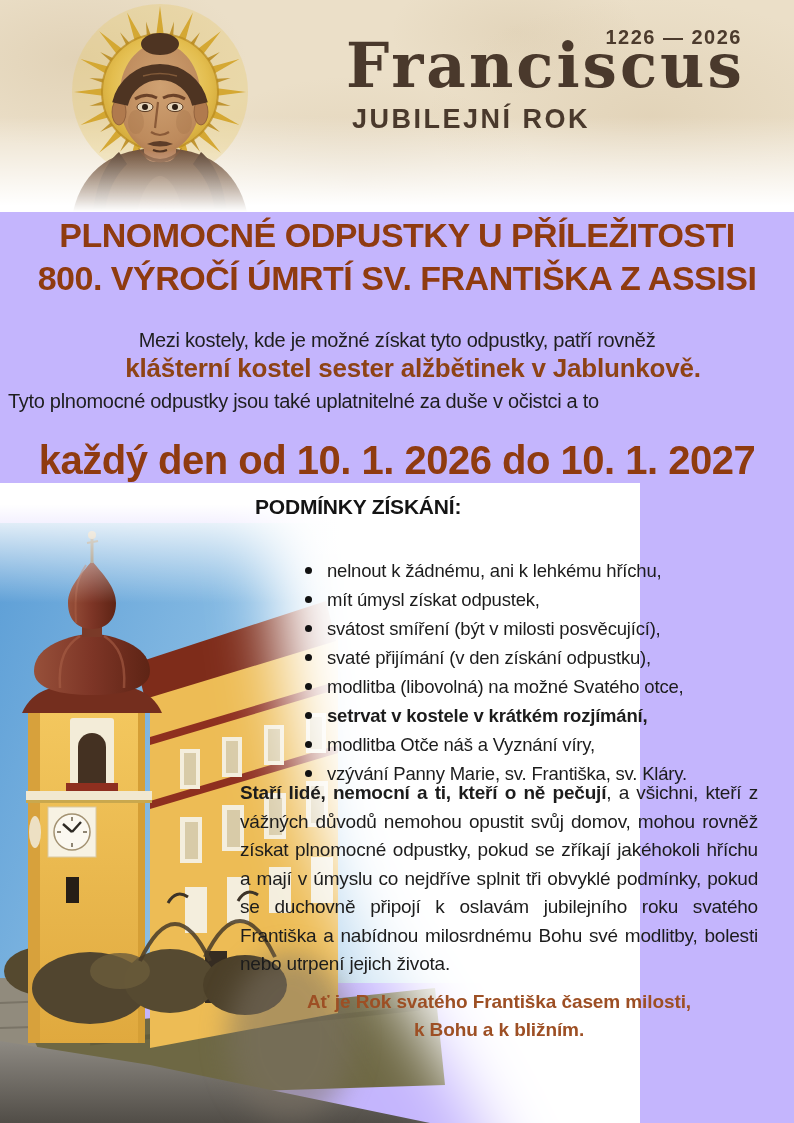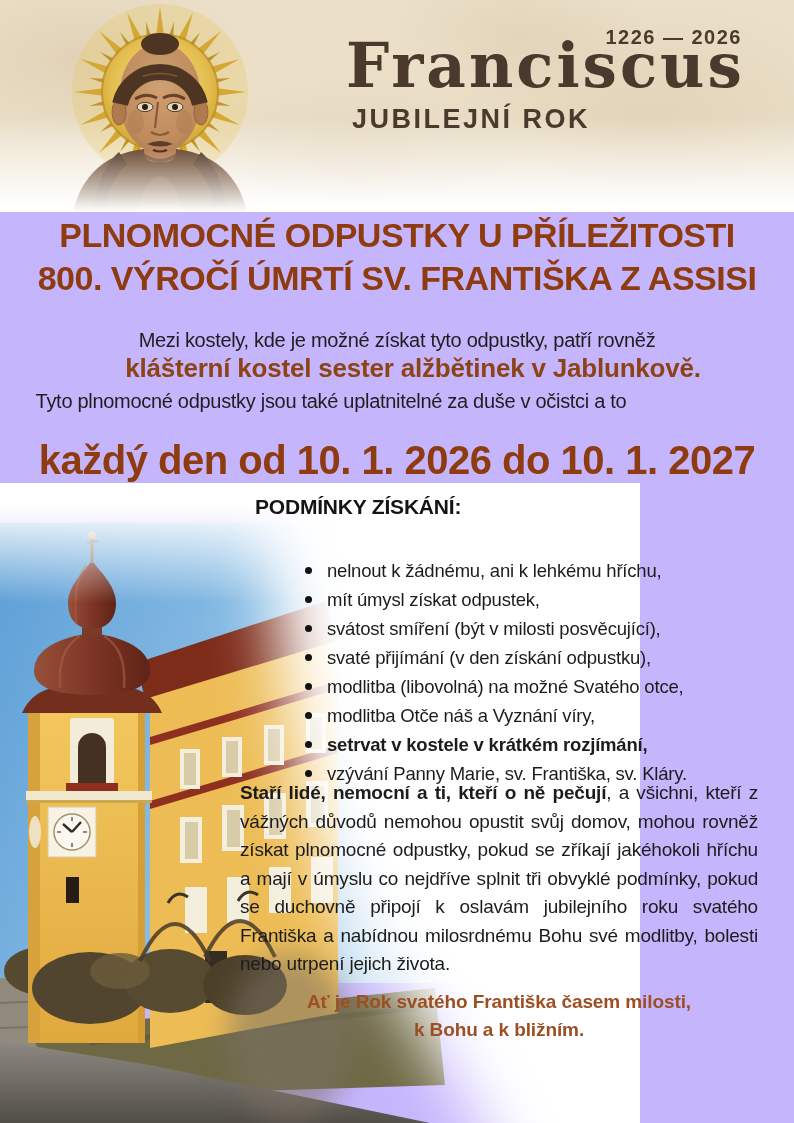--- a/index.html
+++ b/index.html
@@ -35,21 +35,21 @@
   
   .church-wrap{position:absolute;left:0;top:483px;width:640px;height:640px;z-index:1;}
   
   .txt{position:absolute;z-index:3;}
   .title{
     left:0;top:214px;width:794px;text-align:center;
     font-size:34px;line-height:43px;font-weight:bold;letter-spacing:-0.5px;color:#8f3b10;
   }
   .intro1{left:0;top:329px;width:794px;text-align:center;font-size:20px;letter-spacing:-0.3px;color:#1e1e1e;}
   .intro2{left:0;top:353px;width:794px;text-align:center;font-size:26px;font-weight:bold;letter-spacing:-0.2px;color:#8e4316;padding-left:16px;}
-  .intro3{left:0;top:390px;width:662px;text-align:center;font-size:20px;letter-spacing:-0.3px;color:#1e1e1e;}
+  .intro3{left:0;top:390px;width:662px;text-align:left;font-size:20px;letter-spacing:-0.3px;color:#1e1e1e;padding-left:8px;}
   .date-line{
     left:0;top:438px;width:794px;text-align:center;
     font-size:40px;font-weight:bold;letter-spacing:-0.5px;color:#8f3b10;
   }
   .cond-head{left:255px;top:495px;font-size:21px;font-weight:bold;letter-spacing:-0.2px;color:#141414;}
   .cond-list{left:301px;top:552px;width:460px;list-style:none;margin:4px;padding:0;}
   .cond-list li{display:flex;align-items:flex-start;font-size:18.5px;line-height:29px;letter-spacing:-0.2px;color:#1c1c1c;}
   .cond-list .dot{flex:0 0 auto;width:7px;height:7px;margin:11px 15px 0 0;border-radius:50%;background:#111;}
   .cond-list .bold{font-weight:bold;}
   .paragraph{
@@ -314,25 +314,25 @@
       <li>
         <span class="dot"></span>
         <span>svaté přijímání (v den získání odpustku),</span>
       </li>
       <li>
         <span class="dot"></span>
         <span>modlitba (libovolná) na možné Svatého otce,</span>
       </li>
       <li>
         <span class="dot"></span>
+        <span class="bold">setrvat v kostele v krátkém rozjímání,</span>
+      </li>
+      <li>
+        <span class="dot"></span>
         <span>modlitba Otče náš a Vyznání víry,</span>
-      </li>
-      <li>
-        <span class="dot"></span>
-        <span class="bold">setrvat v kostele v krátkém rozjímání,</span>
       </li>
       <li>
         <span class="dot"></span>
         <span>vzývání Panny Marie, sv. Františka, sv. Kláry.</span>
       </li>
     </ul>
 
   <div class="txt paragraph"><b>Staří lidé, nemocní a ti, kteří o ně pečují</b><span>, a všichni, kteří z vážných důvodů nemohou opustit svůj domov, mohou rovněž získat plnomocné odpustky, pokud se zříkají jakéhokoli hříchu a mají v úmyslu co nejdříve splnit tři obvyklé podmínky, pokud se duchovně připojí k oslavám jubilejního roku svatého Františka a nabídnou milosrdnému Bohu své modlitby, bolesti nebo utrpení jejich života.</span></div>
 
   <div class="txt closing">

